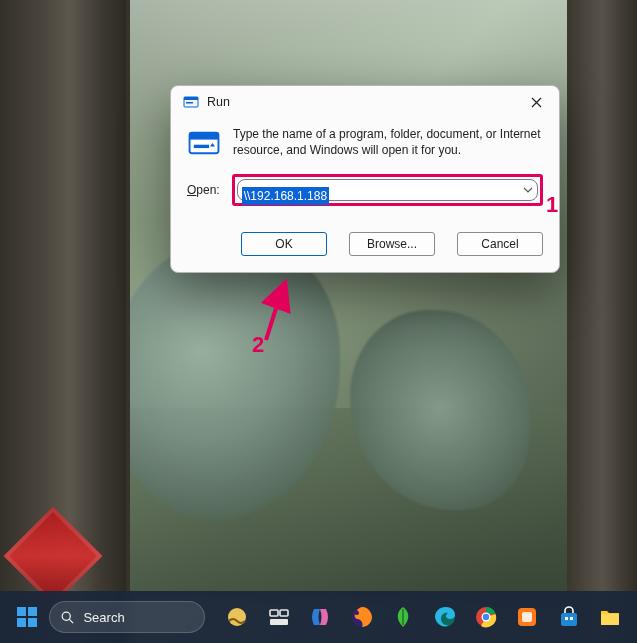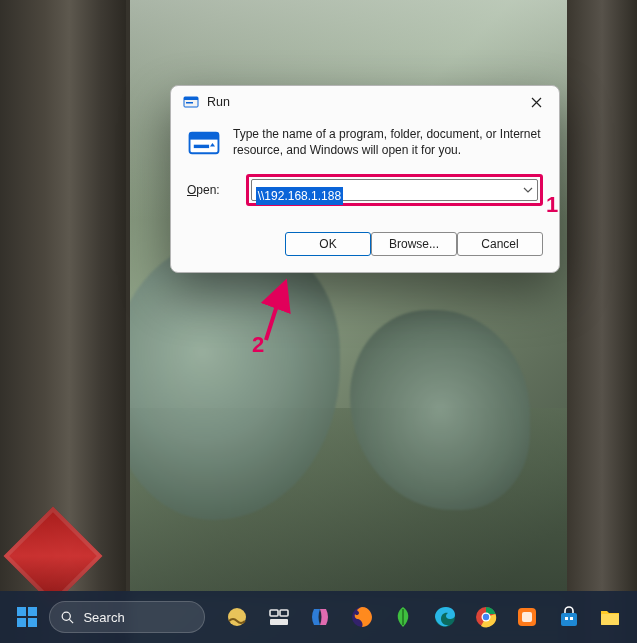--- a/index.html
+++ b/index.html
@@ -37,30 +37,30 @@
       box-shadow:0 20px 50px rgba(0,0,0,.45); font-size:12px; color:#222; }
     .titlebar { display:flex; align-items:center; height:32px; padding:0 6px 0 12px; }
     .title-icon { width:16px; height:16px; margin-right:8px; }
     .title-text { flex:1; font-size:12.5px; color:#222; }
     .close-btn { width:34px; height:26px; display:flex; align-items:center; justify-content:center;
       border-radius:4px; cursor:pointer; }
     .dlg-body { padding:8px 16px 16px 16px; }
     .desc-row { display:flex; gap:12px; align-items:flex-start; margin-bottom:14px; }
     .run-big-icon { width:34px; height:34px; flex:none; }
     .desc-text { font-size:12px; line-height:1.35; color:#222; }
-    .open-row { display:flex; align-items:center; gap:26px; }
+    .open-row { display:flex; align-items:center; gap:12px; }
     .open-label { font-size:12px; }
     .open-label span { text-decoration:underline; }
     .combo-wrap { flex:1; position:relative; border:3px solid #e1005a; border-radius:3px; padding:2px; }
-    .combo { width:100%; height:22px; border:1px solid #7a7a7a; border-radius:2px;
+    .combo { width:100%; height:22px; border:1px solid #7a7a7a; border-radius:8px;
       display:flex; align-items:center; padding:12px 18px 0 4px; background:#fff; position:relative; }
     .combo-sel { display:inline-block; background:#0a64d8; color:#fff; padding:0 2px;
       font-size:12px; font-family:"Segoe UI",sans-serif; line-height:18px; }
     .combo-chev { position:absolute; right:4px; top:50%; transform:translateY(-50%); color:#555; }
-    .btn-row { display:flex; justify-content:flex-end; gap:0; padding:10px 16px 16px 16px; }
+    .btn-row { display:flex; justify-content:flex-end; gap:22px; padding:10px 16px 16px 16px; }
     .win-btn { width:86px; height:24px; font-size:12px; background:#fdfdfd;
       border:1px solid #8a8a8a; border-radius:3px; cursor:pointer; color:#222;
       display:flex; align-items:center; justify-content:center; }
     .win-btn.default { border:1.4px solid #0067c0; }
     
     .anno { position:absolute; font-family:Arial,sans-serif; font-weight:bold; font-size:22px; color:#e1005a; }
     .arrow-svg { position:absolute; left:254px; top:278px; width:40px; height:70px; pointer-events:none; }
     
     .taskbar { position:absolute; left:0; bottom:0; width:100%; height:52px;
       background:rgba(26,38,58,.92); backdrop-filter:blur(6px);

